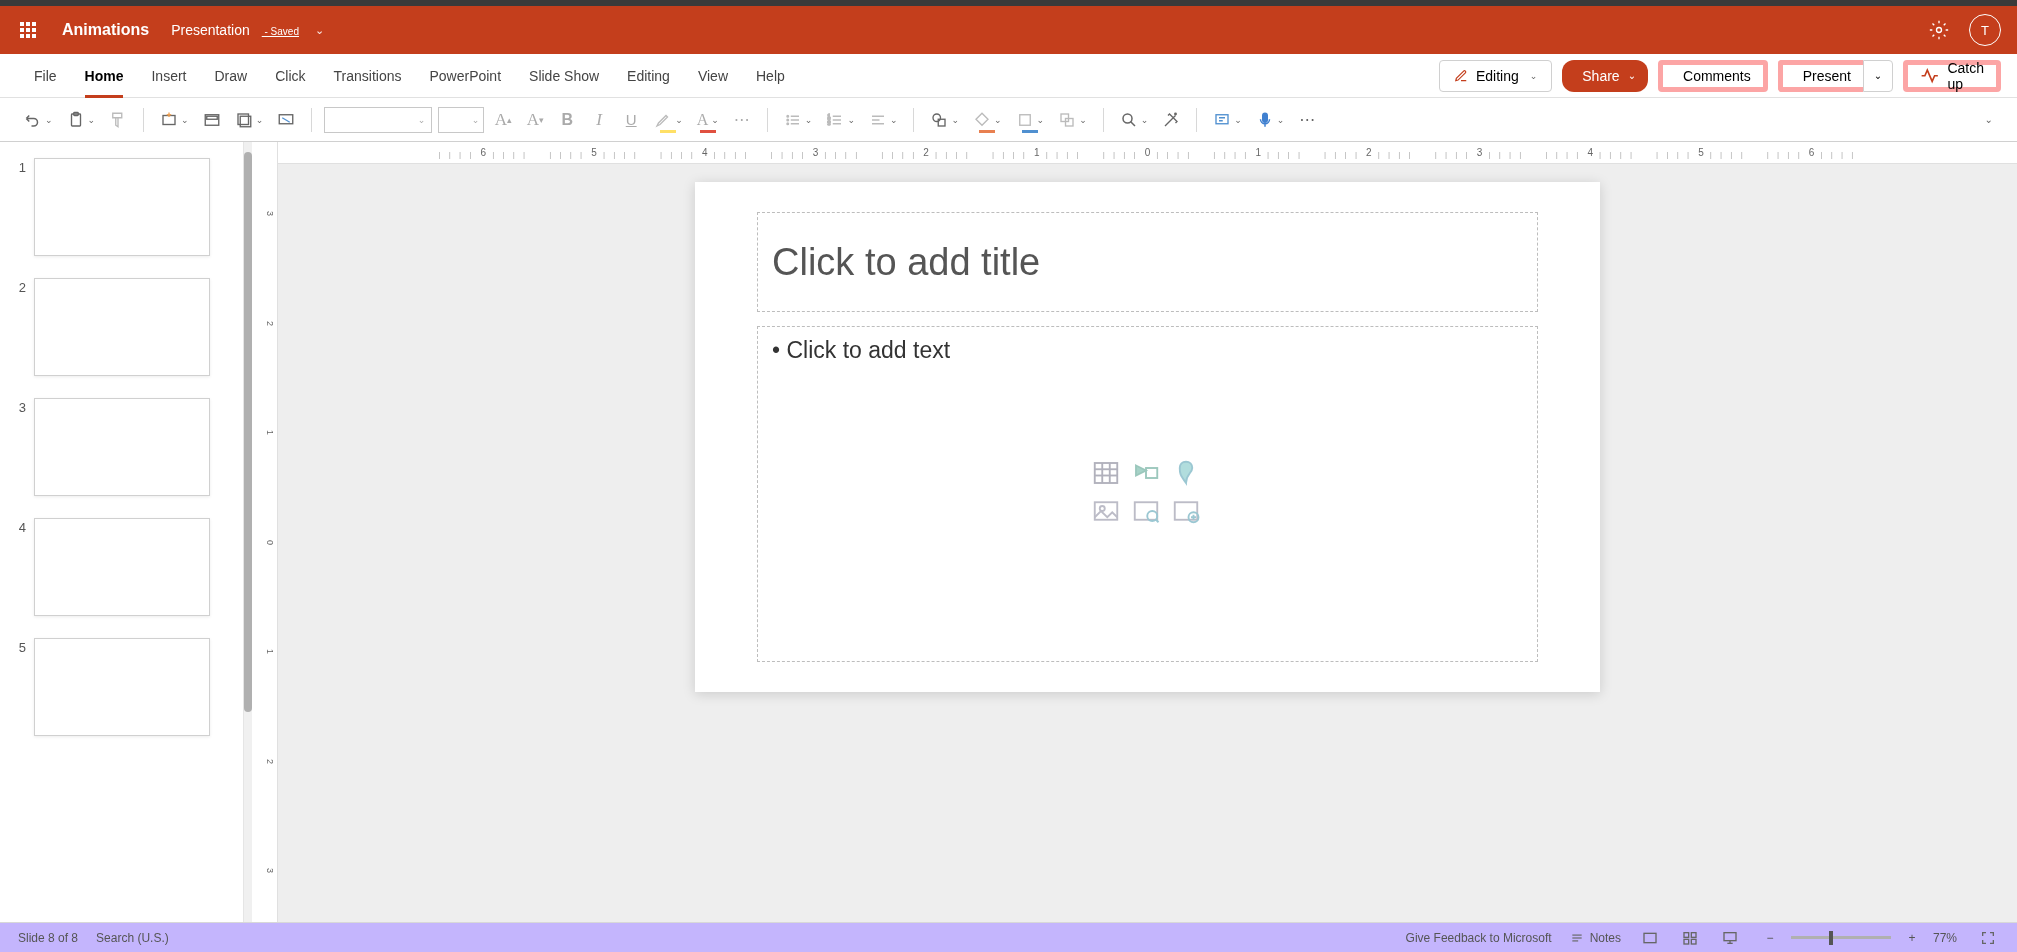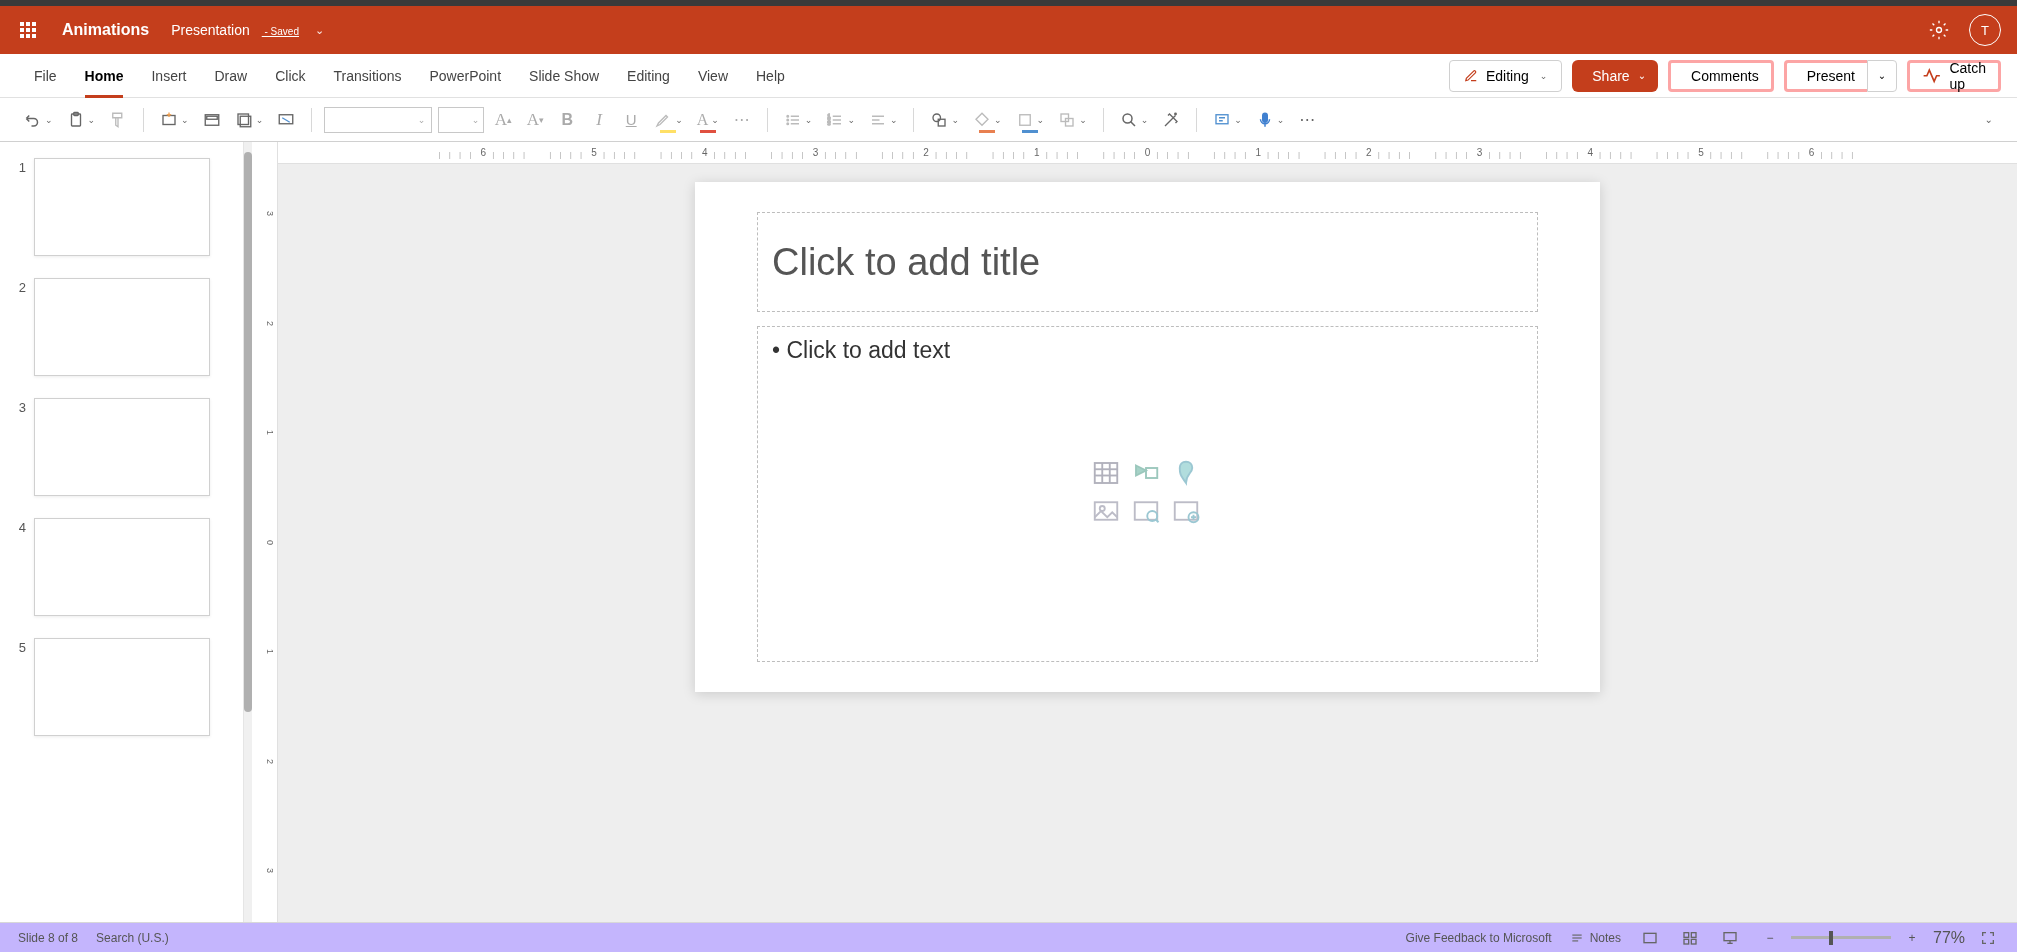--- a/index.html
+++ b/index.html
@@ -31,22 +31,22 @@
 
 .ribbon-tabs { height: 44px; background: #fff; border-bottom: 1px solid #e1e1e1; display: flex; align-items: center; padding: 0 16px 0 20px; gap: 0; }
 .tab { font-size: 14px; color: #444; padding: 0 14px; height: 44px; display: flex; align-items: center; cursor: pointer; position: relative; }
 .tab.active { color: #000; font-weight: 600; }
 .tab.active::after { content: ''; position: absolute; bottom: 0; left: 14px; right: 14px; height: 3px; background: #c43e1c; }
 
 .ribbon-right { margin-left: auto; display: flex; align-items: center; gap: 10px; }
 .mode-btn { height: 32px; padding: 0 14px; border: 1px solid #d0d0d0; border-radius: 4px; display: flex; align-items: center; gap: 8px; font-size: 14px; cursor: pointer; background: #fff; }
 .mode-btn svg { width: 14px; height: 14px; }
 .pen-red { color: #c43e1c; }
-.share-btn { background: #c43e1c; color: #fff; border: none; height: 32px; padding: 0 12px; border-radius: 6px; display: flex; align-items: center; gap: 8px; font-size: 14px; cursor: pointer; }
-.comments-btn, .present-btn, .catchup-btn { height: 32px; padding: 0 12px; border: 3px solid #fca5a5; border-radius: 4px; display: flex; align-items: center; gap: 8px; font-size: 14px; cursor: pointer; background: #fff; }
+.share-btn { background: #c43e1c; color: #fff; border: none; height: 32px; padding: 0 12px; border-radius: 12px; display: flex; align-items: center; gap: 8px; font-size: 14px; cursor: pointer; }
+.comments-btn, .present-btn, .catchup-btn { height: 32px; padding: 0 12px; border: 5px solid #fca5a5; border-radius: 4px; display: flex; align-items: center; gap: 8px; font-size: 14px; cursor: pointer; background: #fff; }
 .present-group { display: flex; gap: 0; }
 .present-main { border-radius: 4px 0 0 4px; border-right: none; }
 .present-drop { height: 32px; width: 30px; border: 1px solid #d0d0d0; border-radius: 0 4px 4px 0; display: flex; align-items: center; justify-content: center; font-size: 10px; cursor: pointer; background: #fff; }
 
 
 .ribbon-toolbar { height: 44px; background: #fff; border-bottom: 1px solid #d0d0d0; display: flex; align-items: center; padding: 0 20px; gap: 6px; }
 .tool-btn { height: 30px; min-width: 26px; padding: 0 4px; display: flex; align-items: center; justify-content: center; cursor: pointer; border-radius: 3px; color: #666; position: relative; }
 .tool-btn.disabled { color: #aaa; cursor: default; }
 .tool-btn svg { width: 18px; height: 18px; }
 .tool-chevron { font-size: 9px; margin-left: 3px; color: #666; }
@@ -102,21 +102,21 @@
 .content-icons .ci { width: 30px; height: 28px; display: flex; align-items: center; justify-content: center; cursor: pointer; opacity: 0.65; }
 
 
 .statusbar { height: 30px; background: #c4b5fd; border-top: 1px solid #d8d8d8; display: flex; align-items: center; padding: 0 18px; font-size: 12px; color: #555; gap: 18px; }
 .statusbar-right { margin-left: auto; display: flex; align-items: center; gap: 18px; }
 .status-btn { cursor: pointer; display: flex; align-items: center; gap: 6px; }
 .view-btn { width: 22px; height: 22px; display: flex; align-items: center; justify-content: center; cursor: pointer; }
 .zoom-controls { display: flex; align-items: center; gap: 10px; }
 .zoom-slider { width: 100px; height: 3px; background: #b0b0b0; position: relative; }
 .zoom-slider::after { content: ''; width: 4px; height: 14px; background: #555; position: absolute; left: 38%; top: -5px; }
-.zoom-val { font-size: 16px; min-width: 34px; }
+.zoom-val { font-size: 12px; min-width: 34px; }
 </style>
 </head>
 <body>
 
 <div class="app">
   <div class="browser-strip"></div>
 
   <div class="titlebar">
     <div class="app-launcher">
       <div class="waffle">

